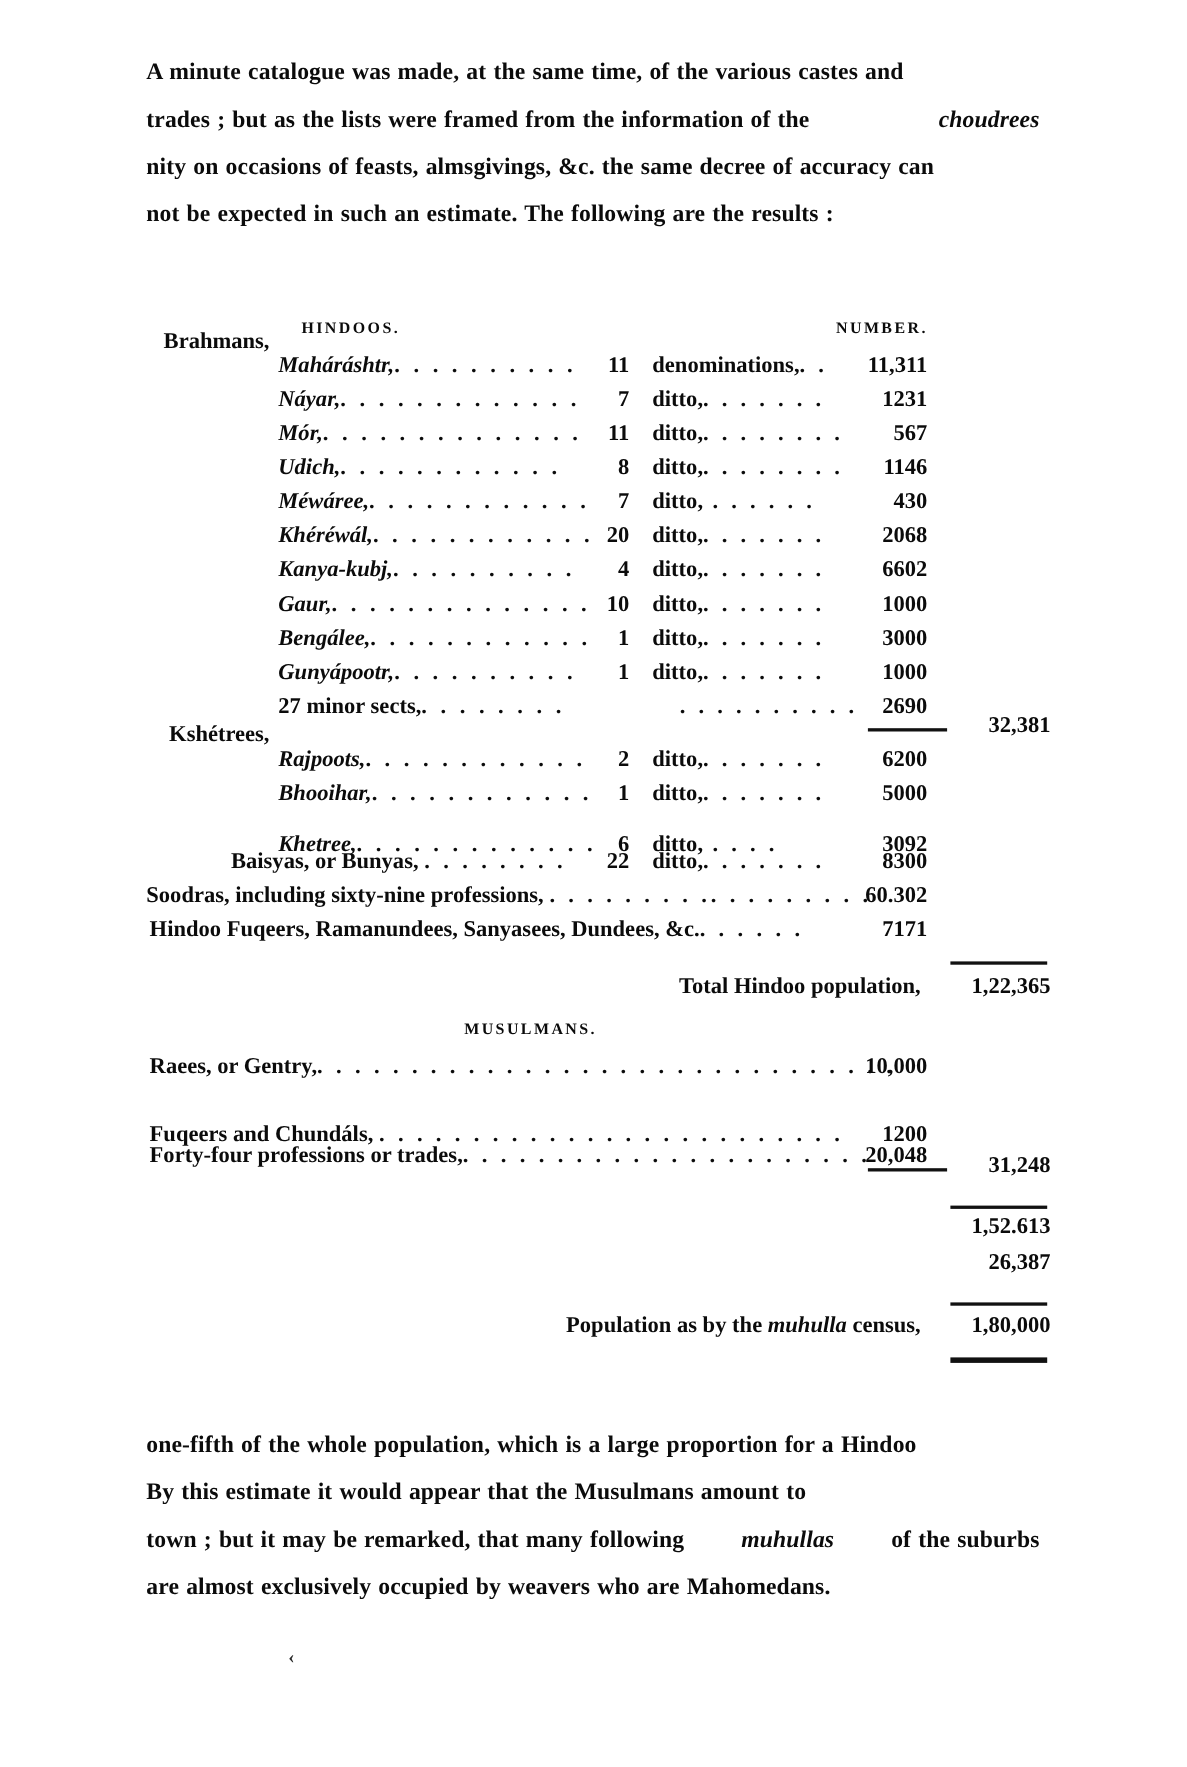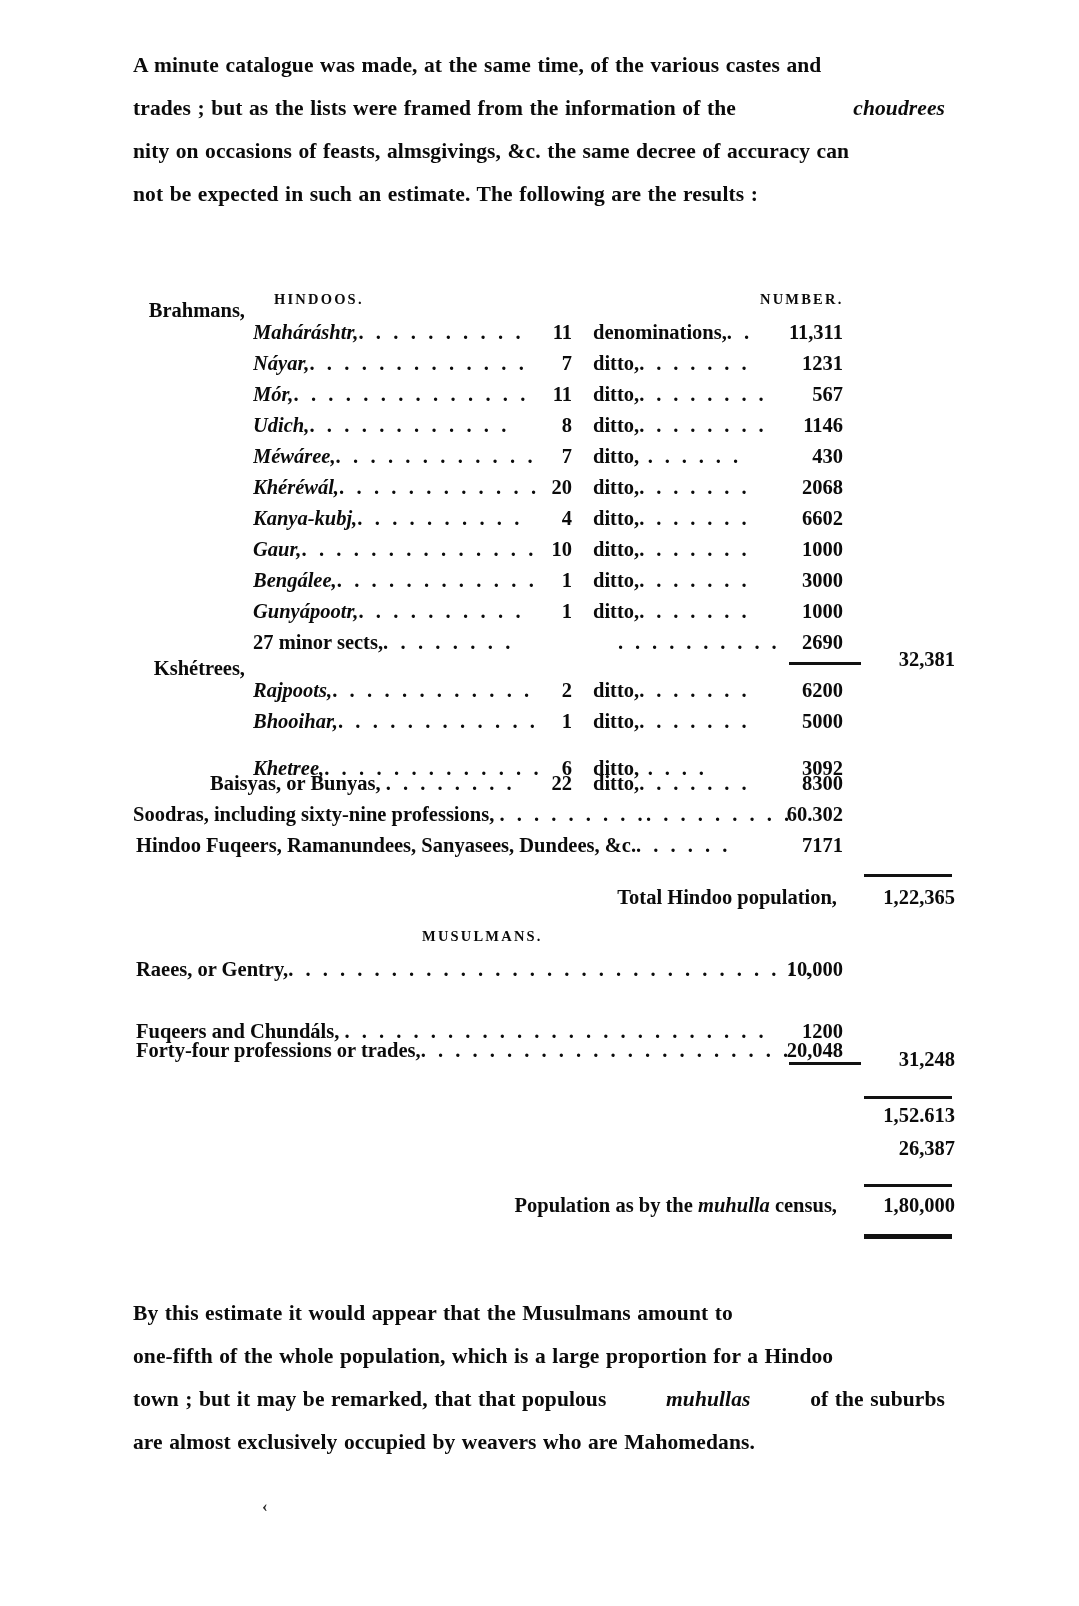--- a/index.html
+++ b/index.html
@@ -367,27 +367,27 @@
     <div class="row" style="top:1194px">
       <div class="label-right" style="right:242px"><span>Population as by the </span><span class="ital">muhulla</span><span> census,</span></div>
       <div class="c-total">1,80,000</div>
     </div>
     <div class="rule full thick" style="top:1234px"></div>
 
   </div>
 
   <div class="para" id="closing-para">
     <span class="ln just">
+      <span>one-fifth of the whole population, which is a large proportion for a Hindoo</span>
+    </span>
+    <span class="ln just">
       <span>By this estimate  it  would  appear  that  the  Musulmans  amount to</span>
     </span>
     <span class="ln just">
-      <span>one-fifth of the whole population, which is a large proportion for a Hindoo</span>
-    </span>
-    <span class="ln just">
-      <span>town ; but it may be remarked, that that populous </span>
+      <span>town ; but it may be remarked, that many following </span>
         <span class="ital">muhullas</span>
         <span> of the suburbs</span>
     </span>
     <span class="ln">
       <span>are almost exclusively occupied by weavers who are Mahomedans.</span>
     </span>
   </div>
 
   <div class="page-mark">‹</div>
 

